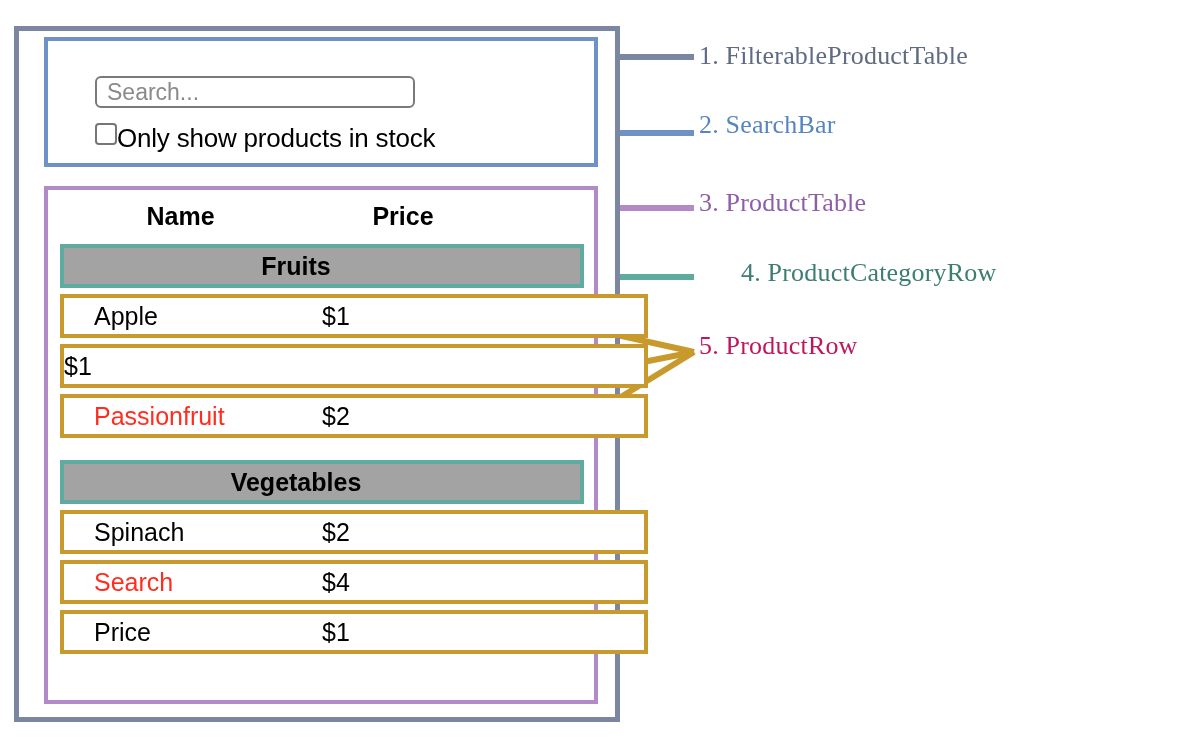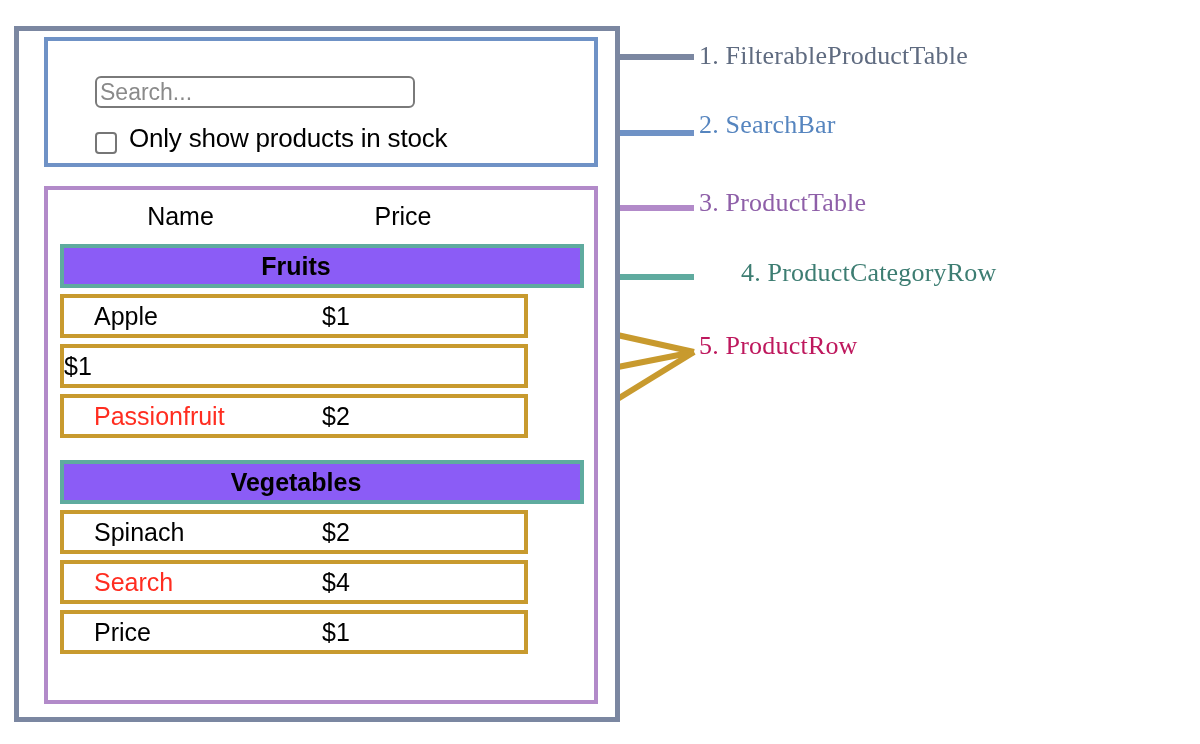--- a/index.html
+++ b/index.html
@@ -60,33 +60,32 @@
     top: 35px;
     width: 320px;
     height: 32px;
     box-sizing: border-box;
     border: 2px solid #7a7a7a;
     border-radius: 6px;
     background: #ffffff;
     font-family: "Liberation Sans", sans-serif;
     font-size: 23px;
     color: #808080;
-    padding: 0 3px;
+    padding: 0 10px;
     line-height: 28px;
     outline: none;
   }
   .search-input::placeholder { color: #8a8a8a; opacity: 1; }
 
   .checkbox-row {
     position: absolute;
     left: 47px;
     top: 82px;
     display: flex;
-    align-items: flex-end;
-    gap: 12px;
+    align-items: flex-start;
   }
   .checkbox-box {
     width: 22px;
     height: 22px;
     box-sizing: border-box;
     border: 2px solid #767676;
     border-radius: 4px;
     background: #ffffff;
     flex: 0 0 auto;
   }
@@ -112,62 +111,62 @@
   .table-head {
     position: absolute;
     left: 0;
     top: 4px;
     width: 546px;
     height: 44px;
     display: flex;
   }
   .th {
     font-size: 25px;
-    font-weight: normal;
+    font-weight: bold;
     color: #000000;
     line-height: 44px;
   }
   .th.name { width: 265px; text-align: center; }
   .th.price { width: 180px; text-align: center; }
 
   
   .rows-wrap {
     position: absolute;
     left: 12px;
     top: 54px;
     width: 524px;
   }
 
   
   .category-row {
     box-sizing: border-box;
     width: 524px;
     height: 44px;
     border: 4px solid #5fab9f;
-    background: #8b5cf6;
+    background: #a3a3a3;
     margin-bottom: 6px;
     display: flex;
     align-items: center;
     justify-content: center;
   }
   .category-row .cat-label {
     font-size: 25px;
     font-weight: bold;
     color: #000000;
     text-align: center;
     width: 100%;
     
     padding-right: 52px;
     box-sizing: border-box;
   }
 
   
   .product-row {
     box-sizing: border-box;
-    width: 468px;
+    width: 588px;
     height: 44px;
     border: 4px solid #c89a2e;
     background: #ffffff;
     margin-bottom: 6px;
     display: flex;
     align-items: center;
   }
   .product-row .cell-name {
     width: 258px;
     padding-left: 30px;

